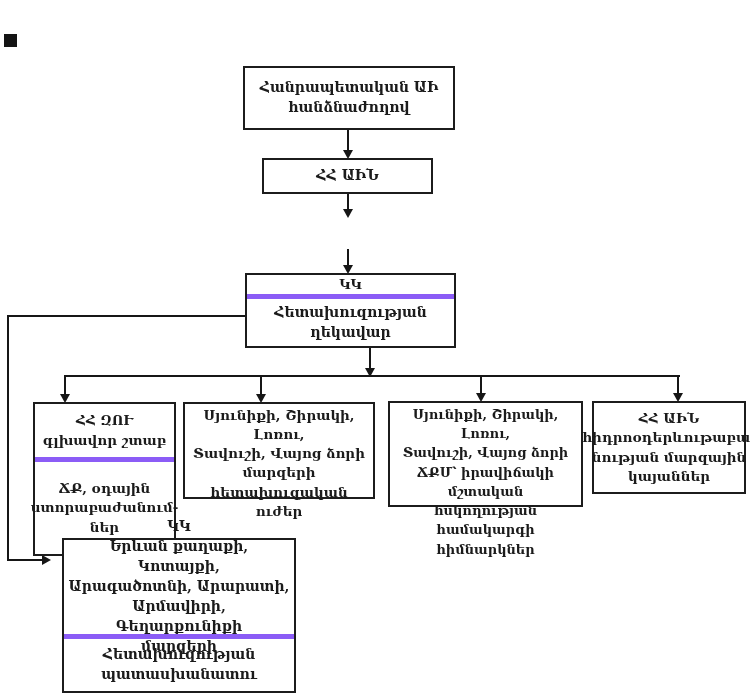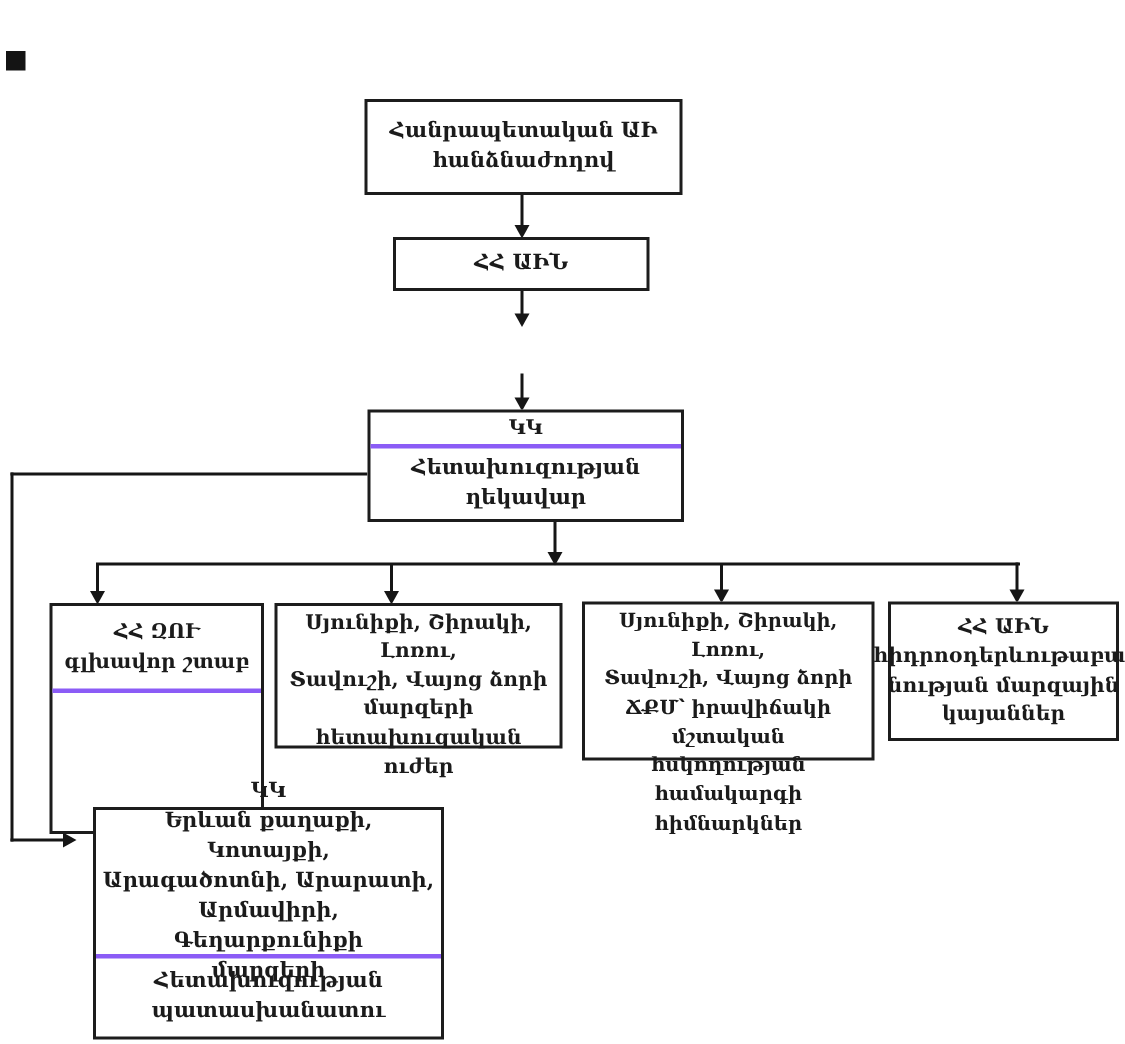--- a/index.html
+++ b/index.html
@@ -33,21 +33,21 @@
     align-items: center;
     justify-content: center;
     padding: 2px 4px;
     box-sizing: border-box;
     border-radius: 21px;
   }
   .sect-top {
     display: flex;
     align-items: center;
     justify-content: center;
-    border-bottom: 3px solid #8b5cf6;
+    border-bottom: 5px solid #8b5cf6;
     box-sizing: border-box;
     padding: 2px 4px;
   }
   .hline, .vline { position: absolute; background: #161616; }
   .arrow-down {
     position: absolute;
     width: 0; height: 0;
     border-left: 5px solid transparent;
     border-right: 5px solid transparent;
     border-top: 9px solid #161616;
@@ -126,20 +126,25 @@
         <div class="txt fs14">Հետախուզության
 ղեկավար</div>
       </div>
   </div>
 
   <div class="box" style="left:33px; top:402px; width:143px; height:154px;">
     <div class="sect-top" style="height:58px;">
         <div class="txt">ՀՀ ԶՈՒ
 գլխավոր շտաբ</div>
       </div>
+    <div class="fill">
+        <div class="txt">ՃՔ, օդային
+ստորաբաժանում-
+ներ</div>
+      </div>
   </div>
 
   <div class="box" style="left:183px; top:402px; width:192px; height:97px;">
     <div class="fill">
         <div class="txt">Սյունիքի, Շիրակի, Լոռու,
 Տավուշի, Վայոց ձորի
 մարզերի
 հետախուզական ուժեր</div>
       </div>
   </div>

